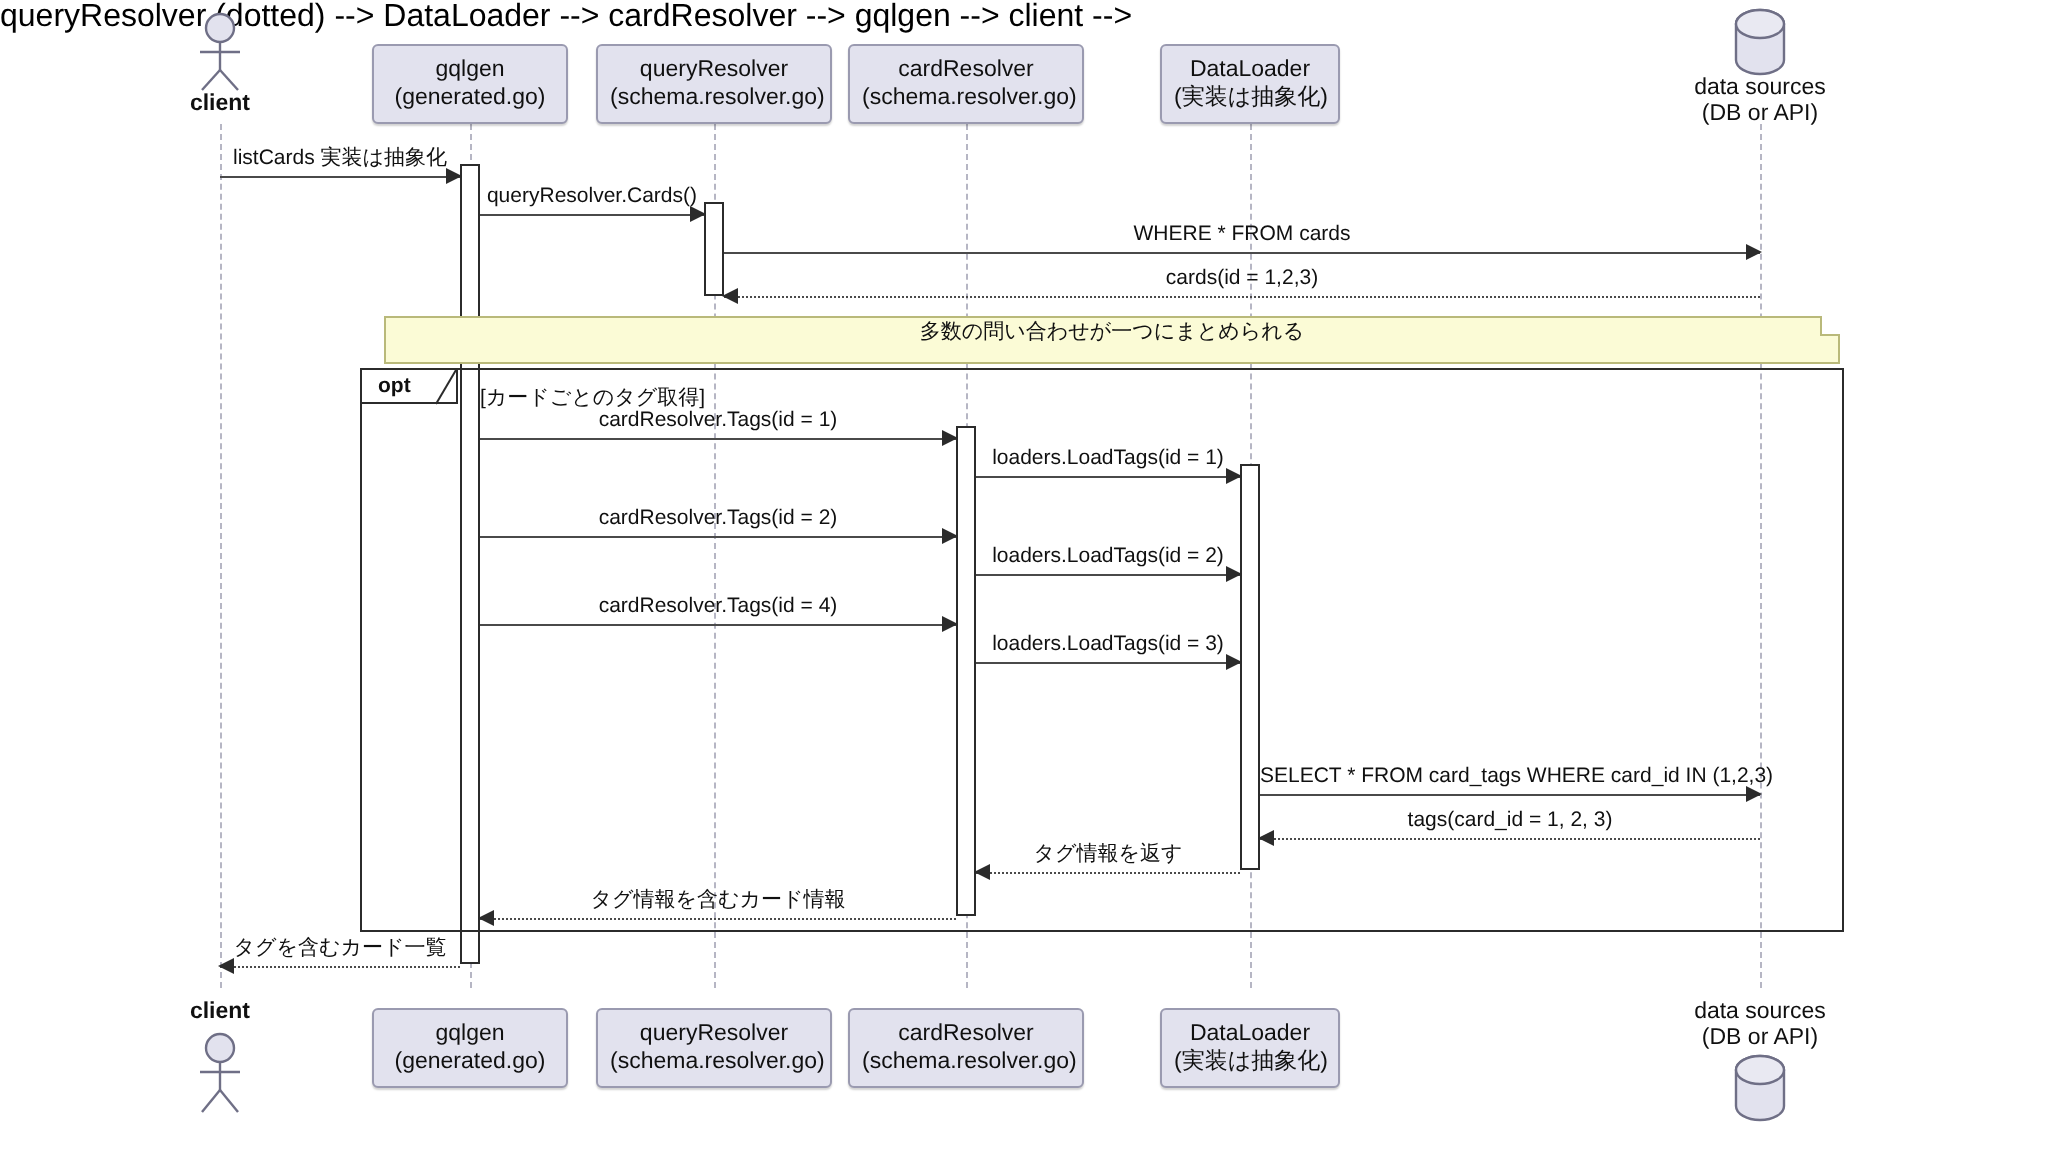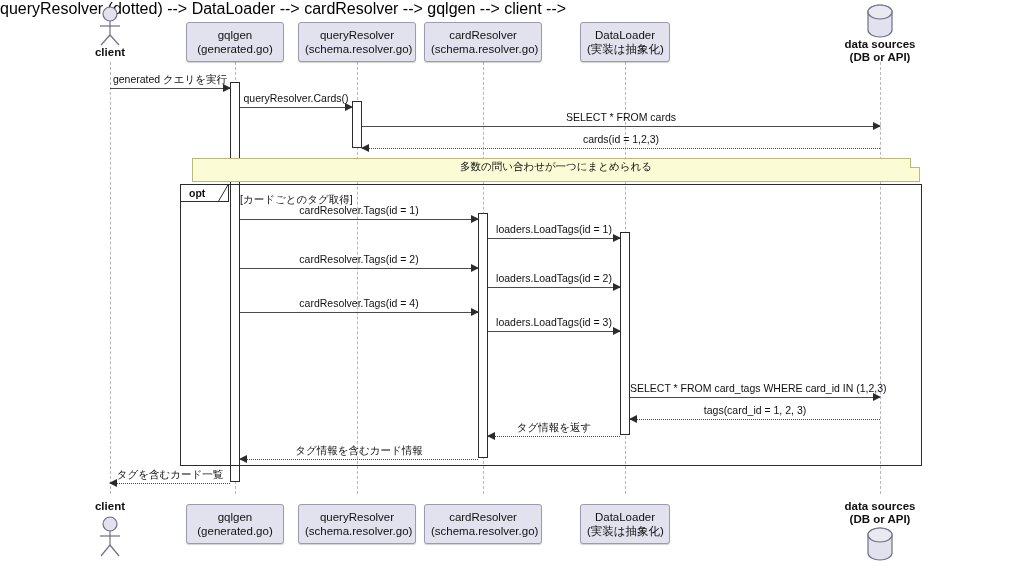--- a/index.html
+++ b/index.html
@@ -25,21 +25,21 @@
   .participant .l2{display:block;}
 
   
   .actor{position:absolute;width:48px;font-weight:bold;}
   .actor svg{display:block;margin:0 auto;}
   .actor .alabel{
     display:block;text-align:center;font-size:11.5px;color:#101010;line-height:13px;
   }
 
   
-  .database{position:absolute;width:74px;font-weight:bold;}
+  .database{position:absolute;width:74px;}
   .database svg{display:block;margin:0 auto;}
   .database .dlabel{
     display:block;text-align:center;font-size:11.5px;color:#101010;line-height:13px;white-space:nowrap;
   }
 
   
   .lifeline{
     position:absolute;width:0;border-left:1px dashed #b6b6c4;
   }
 
@@ -165,35 +165,35 @@
       <line x1="0" y1="17" x2="10" y2="0" stroke="#2b2b2b" stroke-width="1"></line>
     </svg>
   </div>
   <div class="frag-guard" style="left:240px;top:193px;">[カードごとのタグ取得]</div>
 
   
   
   <div class="msg" style="left:110px;top:88px;width:120px;">
     <div class="line"></div>
     <div class="arrowhead right"></div>
-    <div class="label">generated クエリを実行</div>
+    <div class="label">listCards 実装は抽象化</div>
   </div>
 
   
   <div class="msg" style="left:240px;top:107px;width:112px;">
     <div class="line"></div>
     <div class="arrowhead right"></div>
     <div class="label">queryResolver.Cards()</div>
   </div>
 
   
   <div class="msg" style="left:362px;top:126px;width:518px;">
     <div class="line"></div>
     <div class="arrowhead right"></div>
-    <div class="label">SELECT * FROM cards</div>
+    <div class="label">WHERE * FROM cards</div>
   </div>
 
    queryResolver (dotted) --&gt;
   <div class="msg dotted" style="left:362px;top:148px;width:518px;">
     <div class="line"></div>
     <div class="arrowhead left"></div>
     <div class="label">cards(id = 1,2,3)</div>
   </div>
 
   

